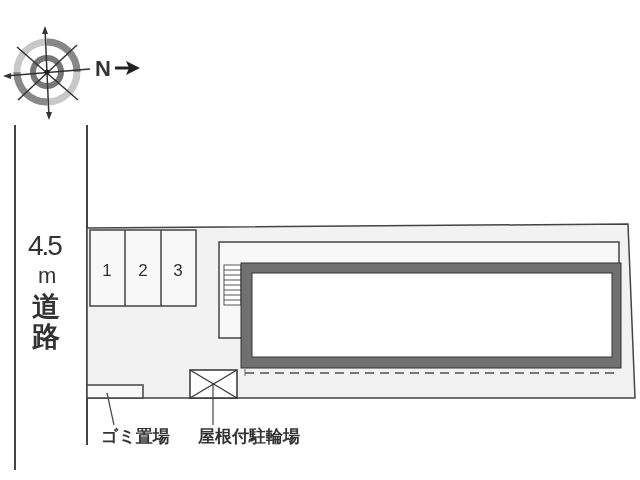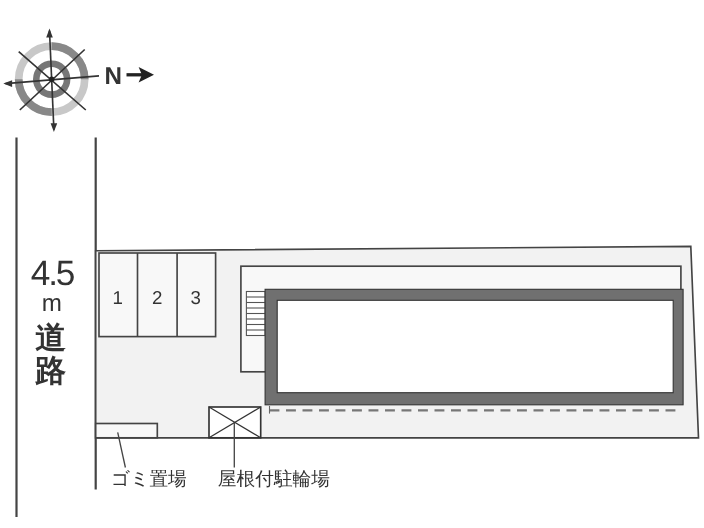--- a/index.html
+++ b/index.html
@@ -1,25 +1,25 @@
 <!DOCTYPE html>
 <html><head>
 <meta charset="utf-8">
 <style>
   html, body { margin:0; padding:0; background:#ffffff; }
   body { width:640px; height:480px; position:relative; overflow:hidden; font-family:"DejaVu Sans", sans-serif; }
   svg { position:absolute; left:0; top:0; }
   .lbl { position:absolute; color:#333333; white-space:nowrap; line-height:1; }
-  .road-num { left:28px; top:232px; font-size:32px; letter-spacing:-2px; font-family:"Liberation Sans", sans-serif; }
+  .road-num { left:28px; top:232px; font-size:28px; letter-spacing:-2px; font-family:"Liberation Sans", sans-serif; }
   .road-unit { left:38px; top:265px; font-size:22px; font-family:"Liberation Sans", sans-serif; }
   .road-kanji { left:31px; width:30px; font-size:28px; font-weight:bold; text-align:center; }
   .road-k1 { top:293px; }
   .road-k2 { top:323px; }
   .slot-num { font-size:17px; font-family:"Liberation Sans", sans-serif; width:20px; text-align:center; top:262px; }
-  .callout { font-size:17px; top:428px; }
+  .callout { font-size:17px; top:428px;font-weight:bold; }
   .north { left:95px; top:58px; font-size:22px; font-weight:bold; font-family:"Liberation Sans", sans-serif; }
 </style>
 </head>
 <body>
 
 <svg width="640" height="480" viewBox="0 0 640 480">
 
   <g>
     <circle cx="47" cy="72" r="30" fill="none" stroke="#c8c8c8" stroke-width="7"></circle>
     <path d="M47 42 A30 30 0 0 1 77 72" fill="none" stroke="#888" stroke-width="7"></path>

